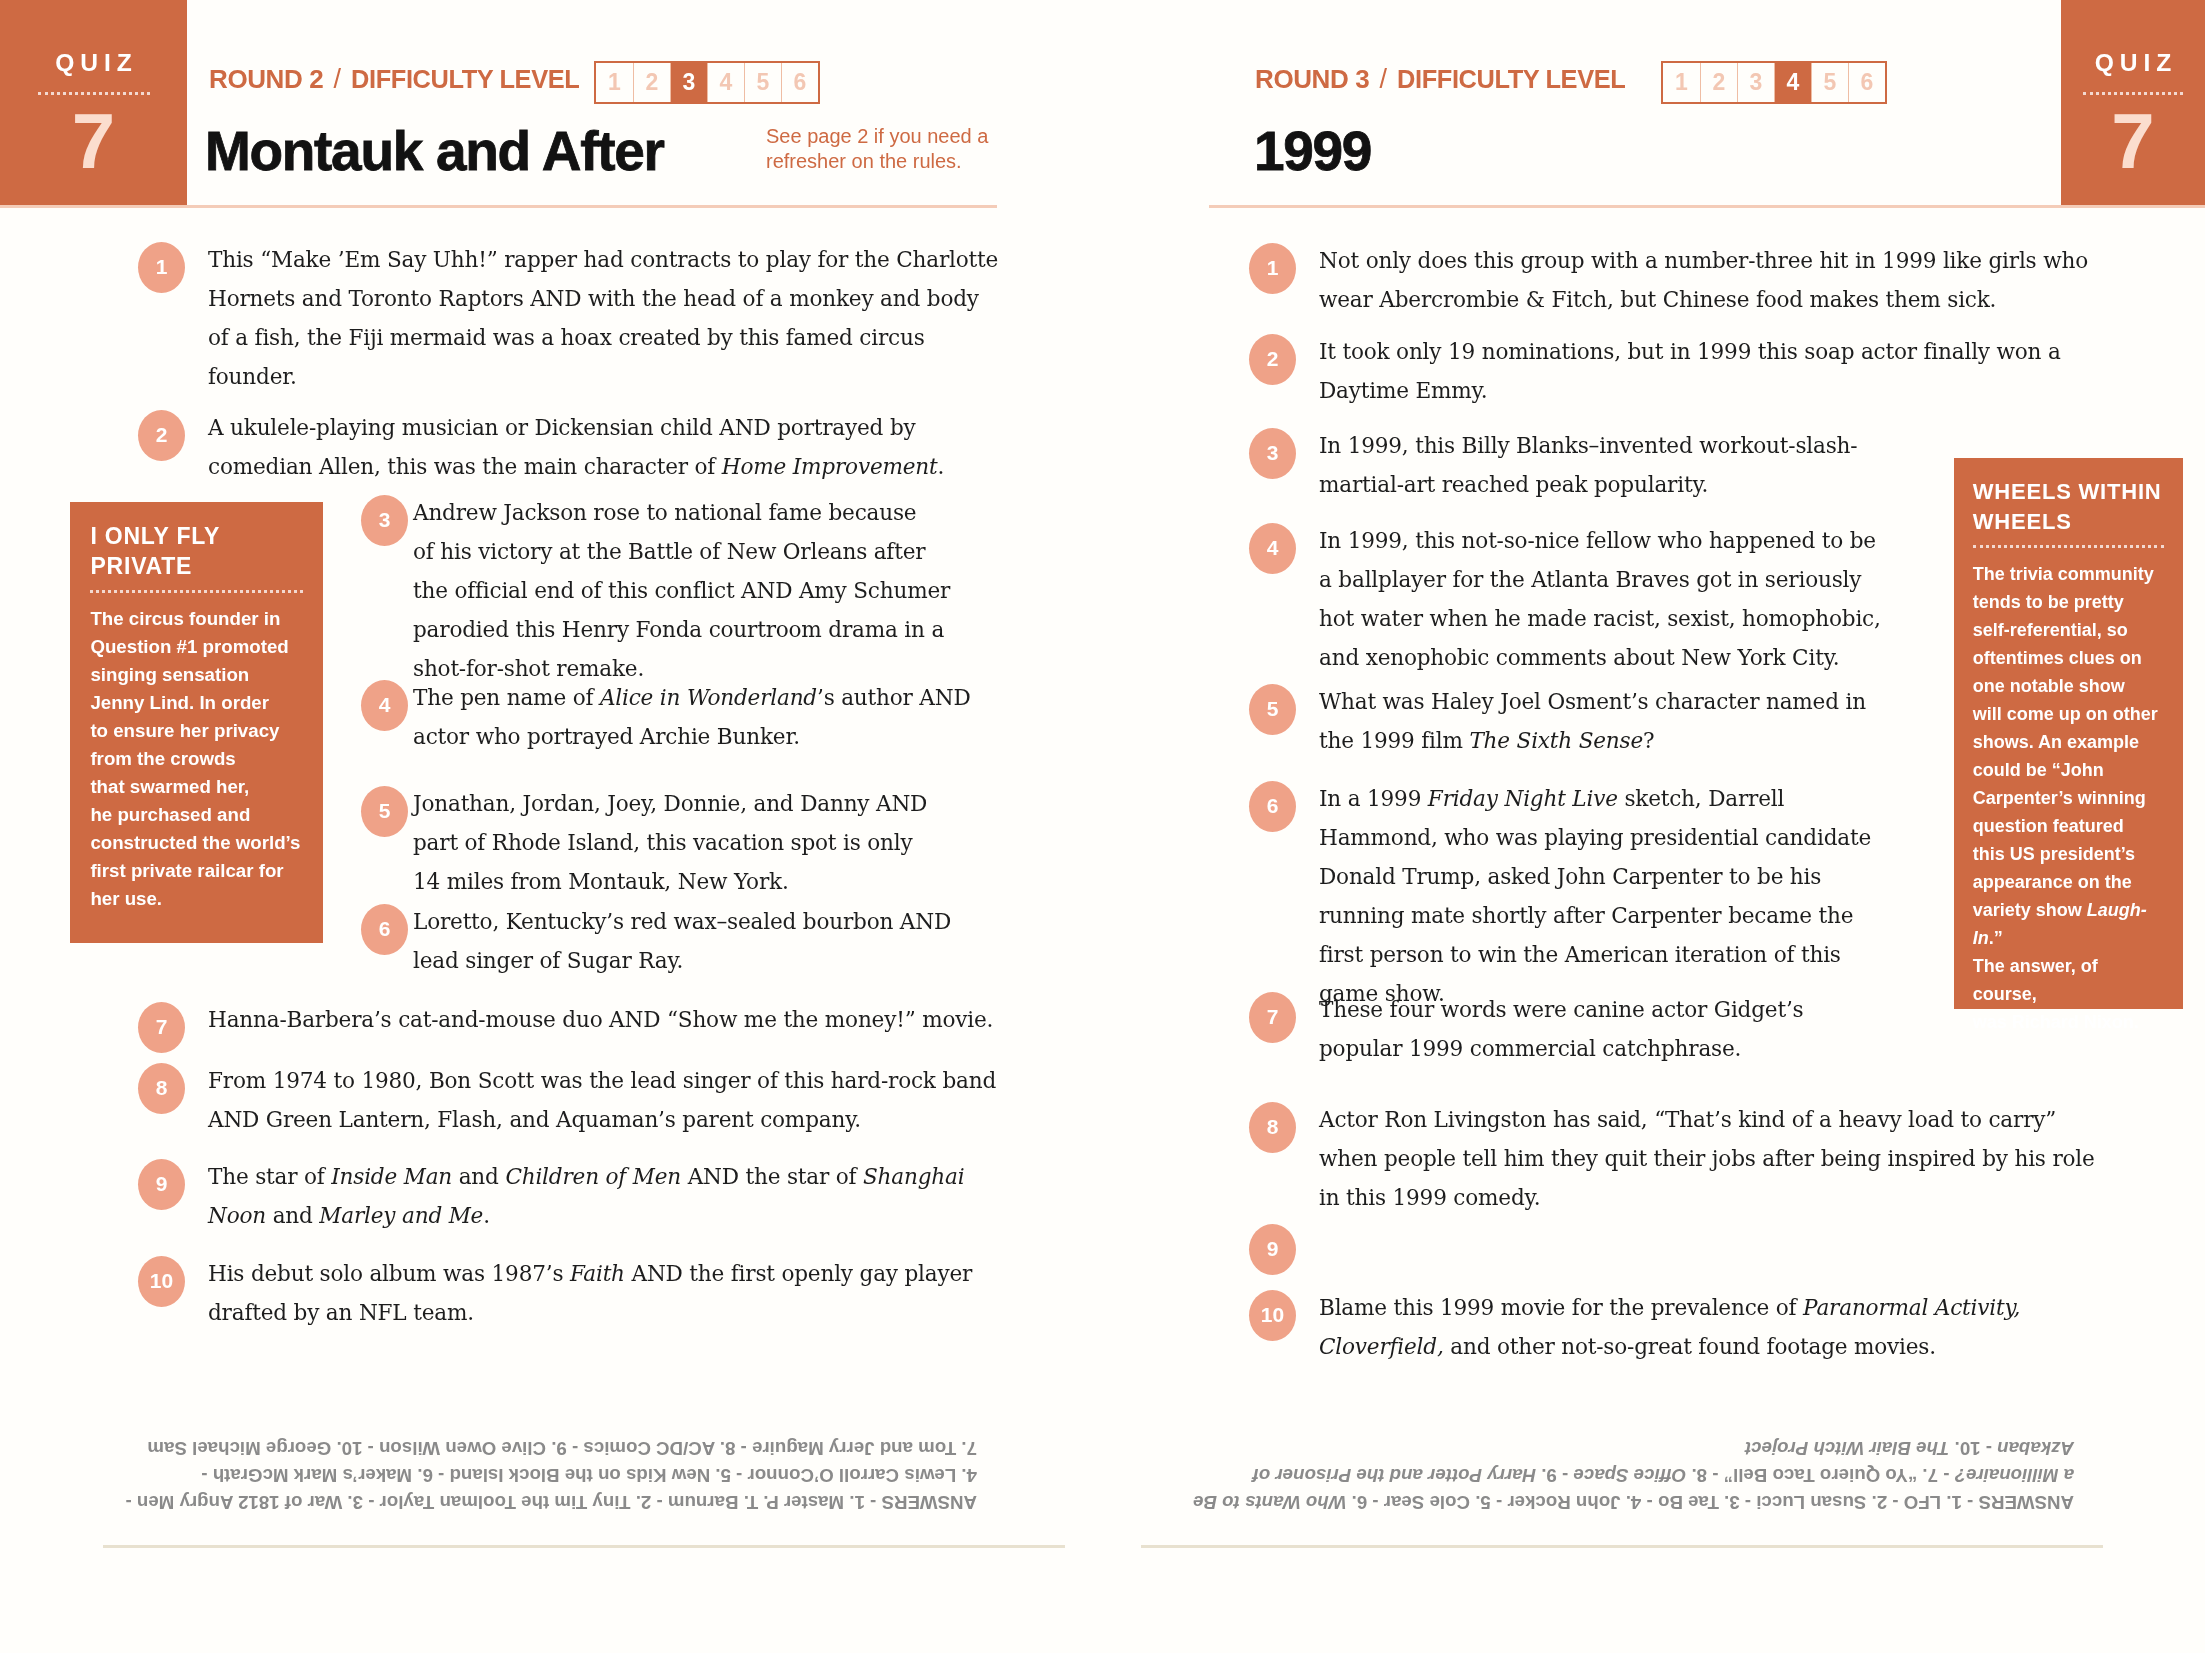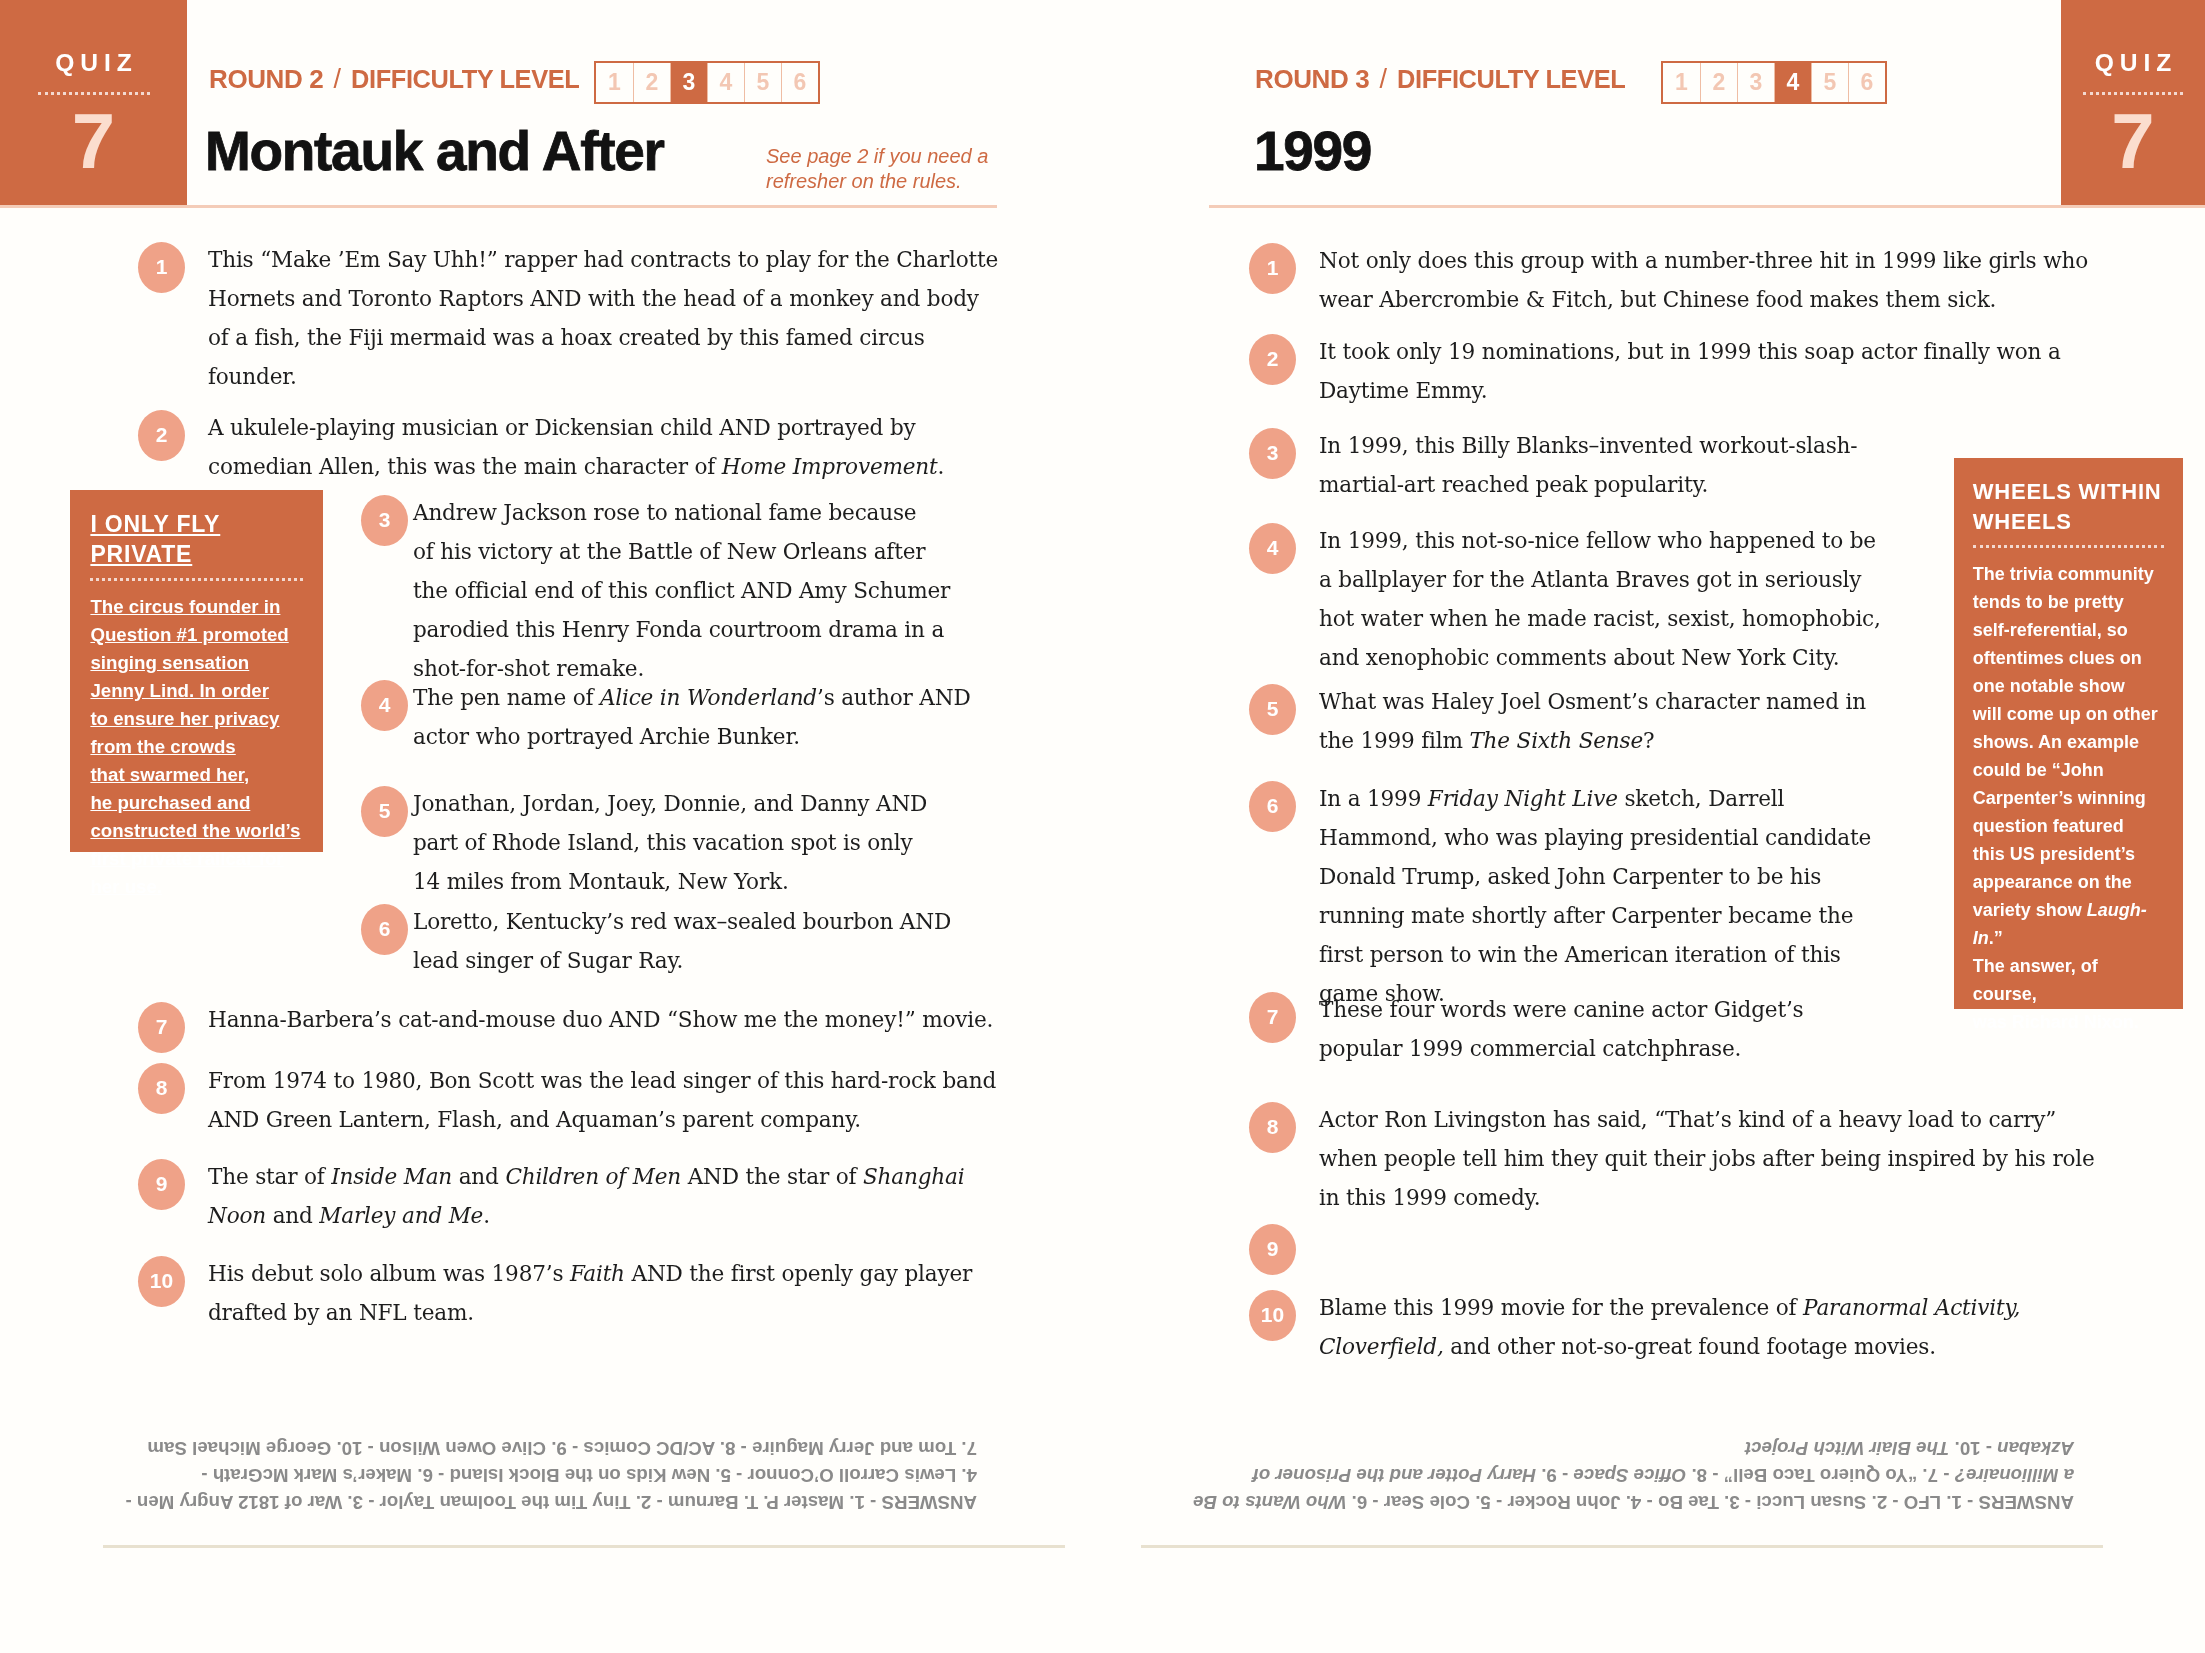--- a/index.html
+++ b/index.html
@@ -25,21 +25,21 @@
   .roundline .r1{font-weight:700;font-size:26px;letter-spacing:-0.4px;}
   .roundline .sl{font-weight:400;font-size:27px;margin:0 10.2px;}
   .roundline .r2{font-weight:700;font-size:25.4px;letter-spacing:-0.4px;}
   .diff{position:absolute;display:flex;border:2.1px solid var(--orange);height:43px;}
   .diff .cell{width:37px;display:flex;align-items:center;justify-content:center;
               font-weight:700;font-size:23px;color:var(--palenum);border-left:0.8px solid #EFBDA4;}
   .diff .cell:first-child{border-left:none;}
   .diff .cell.active{background:var(--orange);color:#fff;}
   .pagetitle{position:absolute;font-weight:700;font-size:55px;letter-spacing:-1.3px;color:#121212;
              -webkit-text-stroke:0.8px currentColor;}
-  .note{position:absolute;font-style:italic;font-size:20px;line-height:25.4px;color:var(--orange);margin-top:20px;}
+  .note{position:absolute;font-size:20px;line-height:25.4px;color:var(--orange);}
   .header-rule{position:absolute;top:205px;height:2.5px;background:#F4CCB8;}
   
   .q{position:absolute;}
   .q-circle{position:absolute;left:0;top:1.7px;width:47px;height:51px;border-radius:50%;
             background:var(--peach);color:#fff;font-weight:700;font-size:21px;
             display:flex;align-items:center;justify-content:center;}
   .q-text{margin-left:70px;font-family:"DejaVu Serif",serif;font-size:21.6px;line-height:39px;
           color:var(--ink);letter-spacing:-0.2px;white-space:nowrap;}
   .q.indent .q-text{margin-left:52px;}
   
@@ -88,21 +88,21 @@
     <div class="cell">5</div>
     <div class="cell">6</div>
   </div>
 
   <div class="note" style="left:766px;top:124px;">See page 2 if you need a<br>refresher on the rules.</div>
 
   <div class="pagetitle" style="left:205px;top:119px;">Montauk and After</div>
 
   <div class="header-rule" style="left:0;width:997px;"></div>
 
-  <div class="sidebar left" style="left:70px;top:490px;width:253px;height:362px;text-decoration:underline;">
+  <div class="sidebar left" style="left:70px;top:502px;width:253px;height:441px;">
     <div class="sb-title">I ONLY FLY<br>PRIVATE</div>
     <div class="sb-dots"></div>
     <div class="sb-body">The circus founder in<br>Question #1 promoted<br>singing sensation<br>Jenny Lind. In order<br>to ensure her privacy<br>from the crowds<br>that swarmed her,<br>he purchased and<br>constructed the world’s<br>first private railcar for<br>her use.</div>
   </div>
 
   <div class="q" style="left:138px;top:240px;">
     <div class="q-circle">1</div>
     <div class="q-text">This “Make ’Em Say Uhh!” rapper had contracts to play for the Charlotte<br>Hornets and Toronto Raptors AND with the head of a monkey and body<br>of a fish, the Fiji mermaid was a hoax created by this famed circus<br>founder.</div>
   </div>
   <div class="q" style="left:138px;top:408px;">

